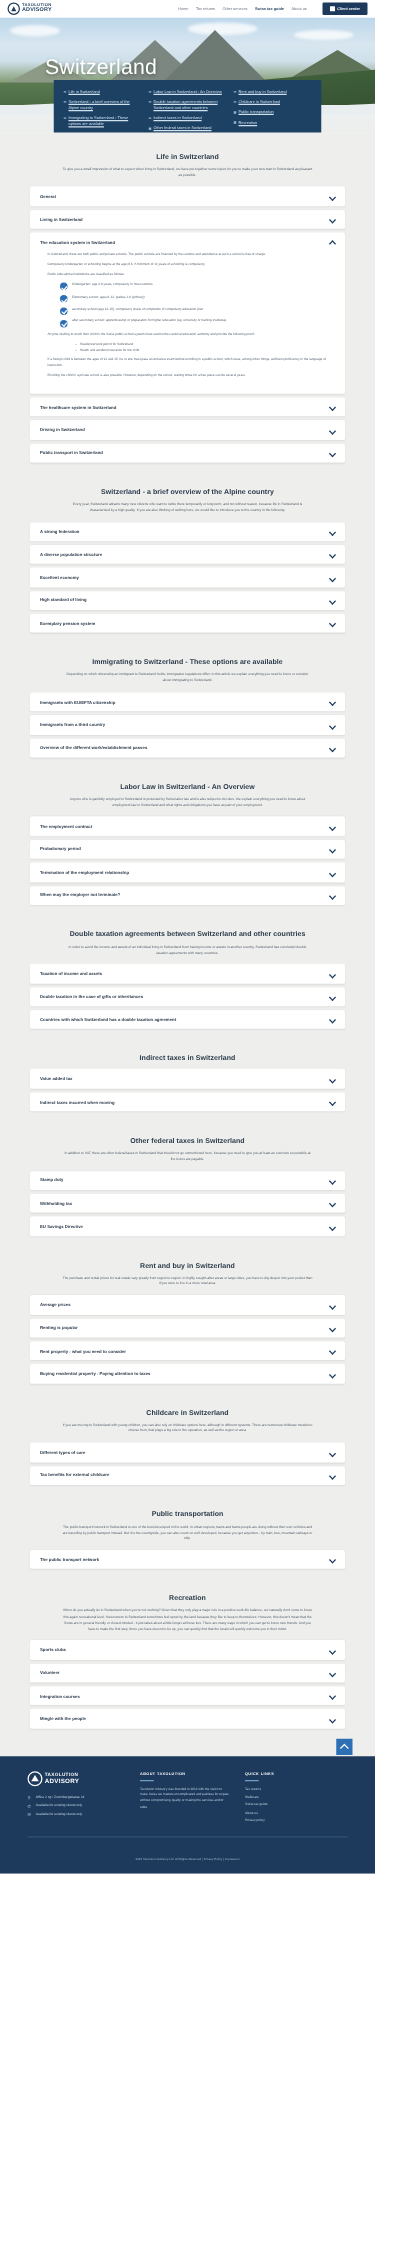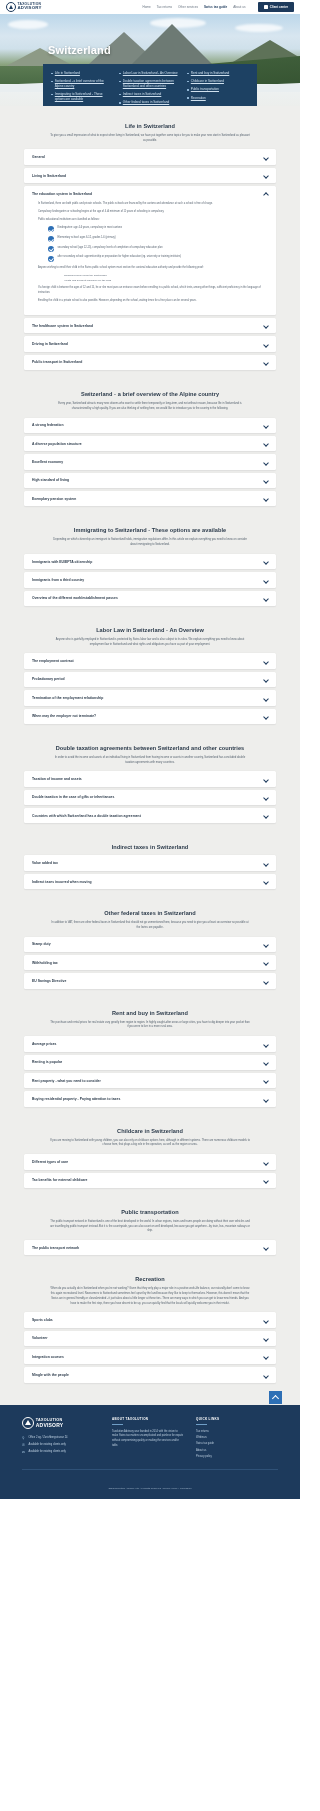--- a/index.html
+++ b/index.html
@@ -96,22 +96,22 @@
   .hero .meadow {
     position: absolute; left: 0; right: 0; top: 70px; height: 22px;
     background: linear-gradient(180deg,#eef2f3 0%, #eceeec 100%);
   }
   .hero .snowridge {
     position: absolute; left: 0; right: 0; top: 66px; height: 12px;
     background: #e9eef0;
     clip-path: polygon(0 40%, 18% 20%, 40% 45%, 62% 18%, 85% 42%, 100% 25%, 100% 100%, 0 100%);
   }
   .hero-title {
-    position: absolute; left: 48px; top: 30px;
-    font-size: 11px; font-weight: 700; color: #ffffff;
+    position: absolute; left: 36px; top: 30px;
+    font-size: 17px; font-weight: 400; color: #ffffff;
     letter-spacing: .15px;
     text-shadow: 0 1px 3px rgba(0,0,0,.35);
     z-index: 4;
   }
   .hero-links {
     position: absolute; left: 43px; top: 50px; width: 214px;
     background: #1d4163;
     padding: 7px 8px 8px 8px;
     display: flex; gap: 6px;
     z-index: 5;

